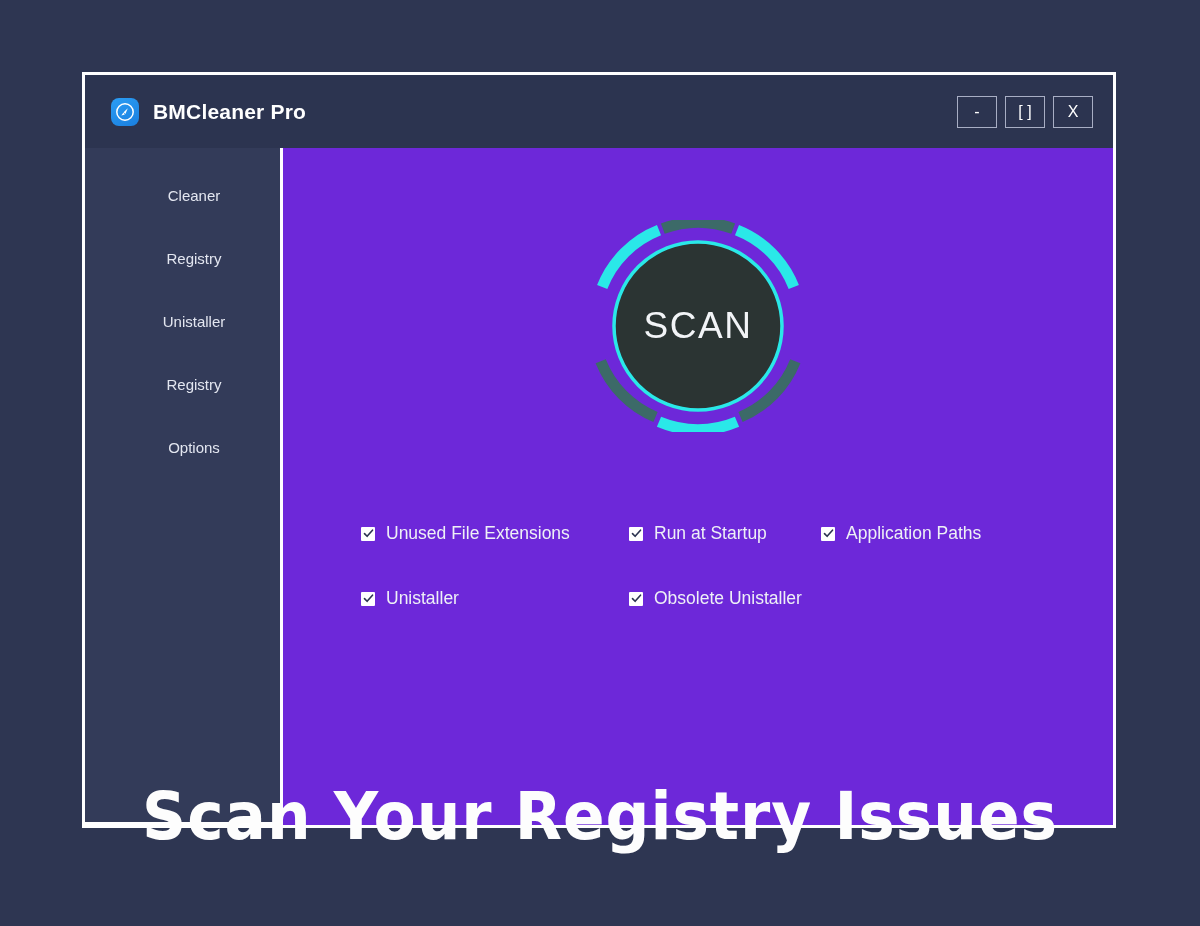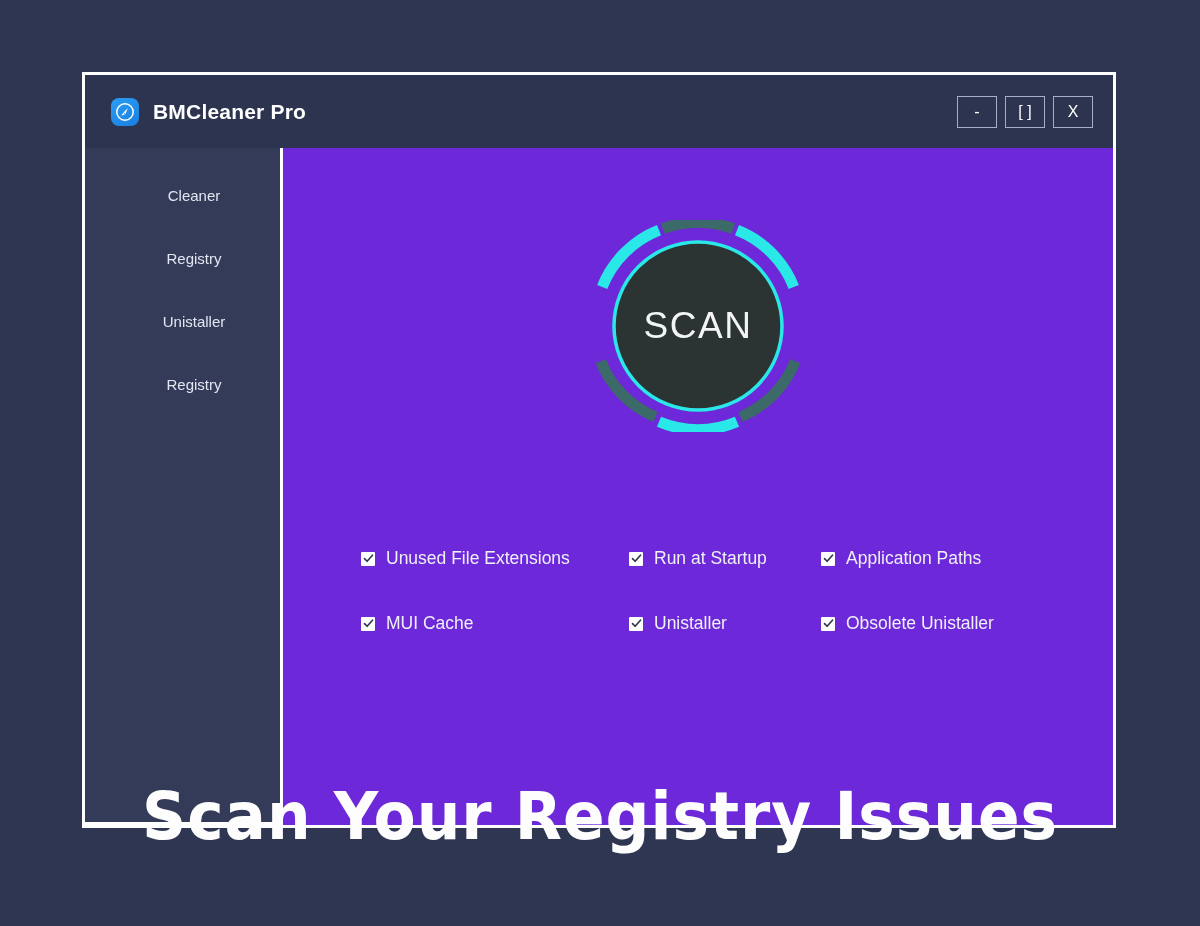--- a/index.html
+++ b/index.html
@@ -152,21 +152,21 @@
     letter-spacing: 1.5px;
     font-weight: 300;
     pointer-events: none;
   }
 
   
   #options-grid {
     position: absolute;
     left: 0;
     right: 0;
-    top: 400px;
+    top: 375px;
     padding: 0 70px 0 78px;
     box-sizing: border-box;
     display: grid;
     grid-template-columns: 268px 192px 1fr;
     grid-row-gap: 44px;
   }
   .option {
     display: flex;
     align-items: center;
     gap: 11px;
@@ -236,20 +236,23 @@
       </div>
       <div class="nav-item">
         <span>Registry</span>
       </div>
       <div class="nav-item">
         <span>Unistaller</span>
       </div>
       <div class="nav-item">
         <span>Registry</span>
       </div>
+      <div class="nav-item">
+        <span>Options</span>
+      </div>
     </nav>
 
     <section id="content">
 
       <div id="scan-button">
         <svg viewBox="0 0 212 212" width="212" height="212" aria-hidden="true">
 
           <g fill="none" stroke="#3c6a68" stroke-width="11" stroke-linecap="butt">
             <path d="M 70.8 8.7 A 101 101 0 0 1 141.2 8.7"></path>
             <path d="M 8.7 141.2 A 101 101 0 0 0 63.5 197.0"></path>
@@ -289,28 +292,20 @@
 
         <label class="option">
           <span class="checkbox">
             <svg width="11" height="11" viewBox="0 0 11 11" aria-hidden="true">
               <path d="M1.5 5.6 L4.1 8.3 L9.5 2.2" fill="none" stroke="#2c3450" stroke-width="1.6" stroke-linecap="round" stroke-linejoin="round"></path>
             </svg>
           </span>
           <span class="option-label">Application Paths</span>
         </label>
 
-        <label class="option">
-          <span class="checkbox">
-            <svg width="11" height="11" viewBox="0 0 11 11" aria-hidden="true">
-              <path d="M1.5 5.6 L4.1 8.3 L9.5 2.2" fill="none" stroke="#2c3450" stroke-width="1.6" stroke-linecap="round" stroke-linejoin="round"></path>
-            </svg>
-          </span>
-          <span class="option-label">MUI Cache</span>
-        </label>
 
         <label class="option">
           <span class="checkbox">
             <svg width="11" height="11" viewBox="0 0 11 11" aria-hidden="true">
               <path d="M1.5 5.6 L4.1 8.3 L9.5 2.2" fill="none" stroke="#2c3450" stroke-width="1.6" stroke-linecap="round" stroke-linejoin="round"></path>
             </svg>
           </span>
           <span class="option-label">Unistaller</span>
         </label>
 

